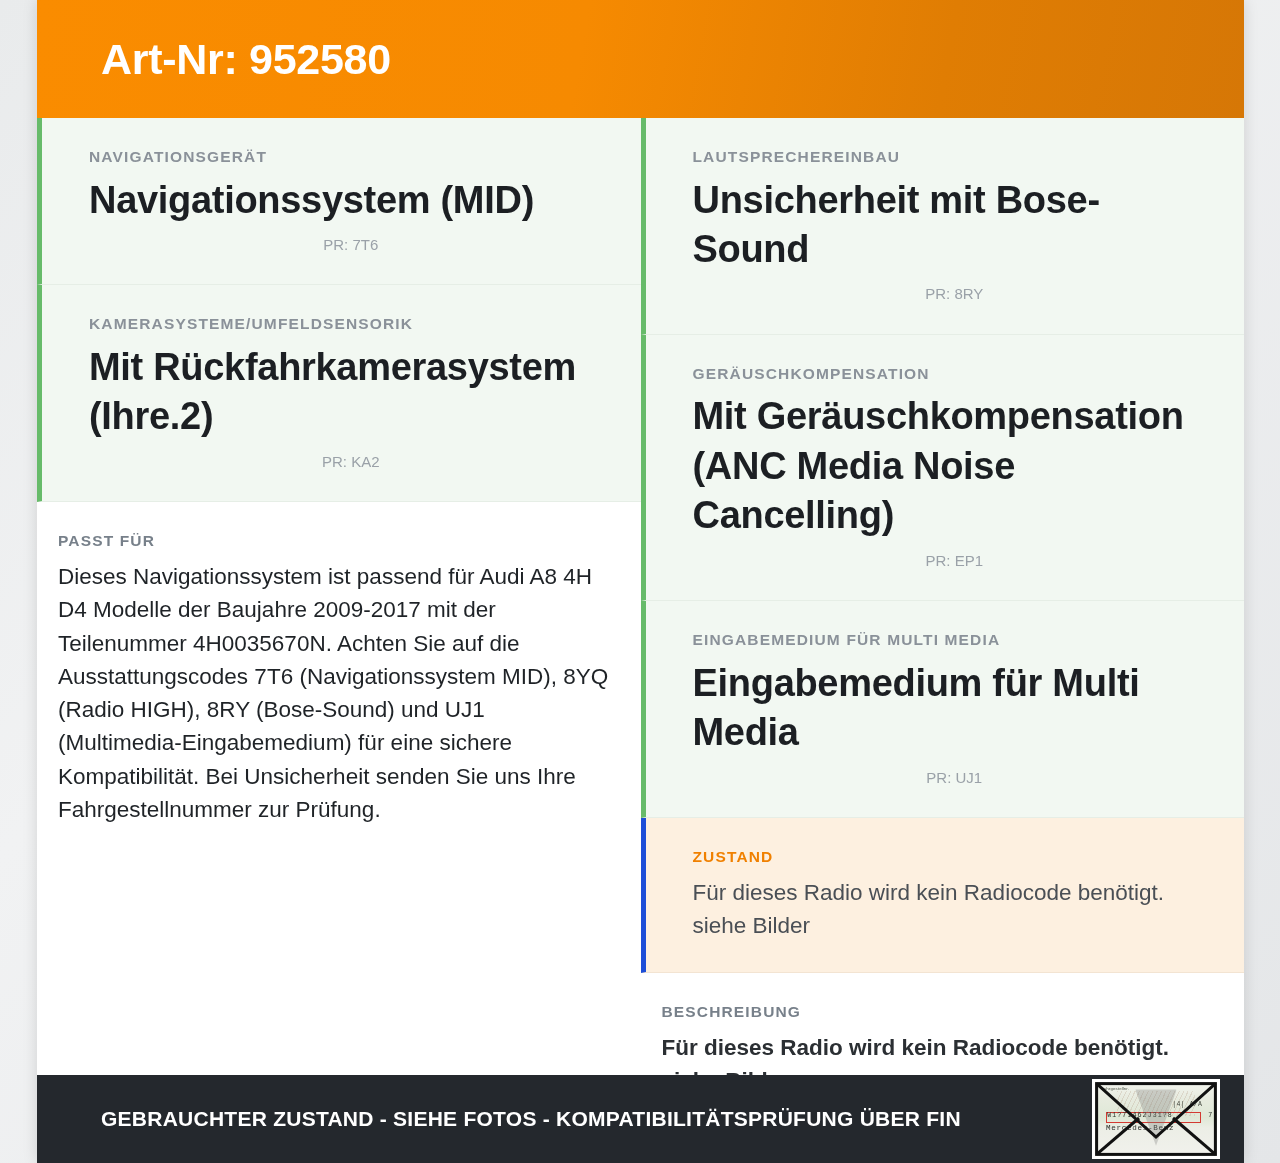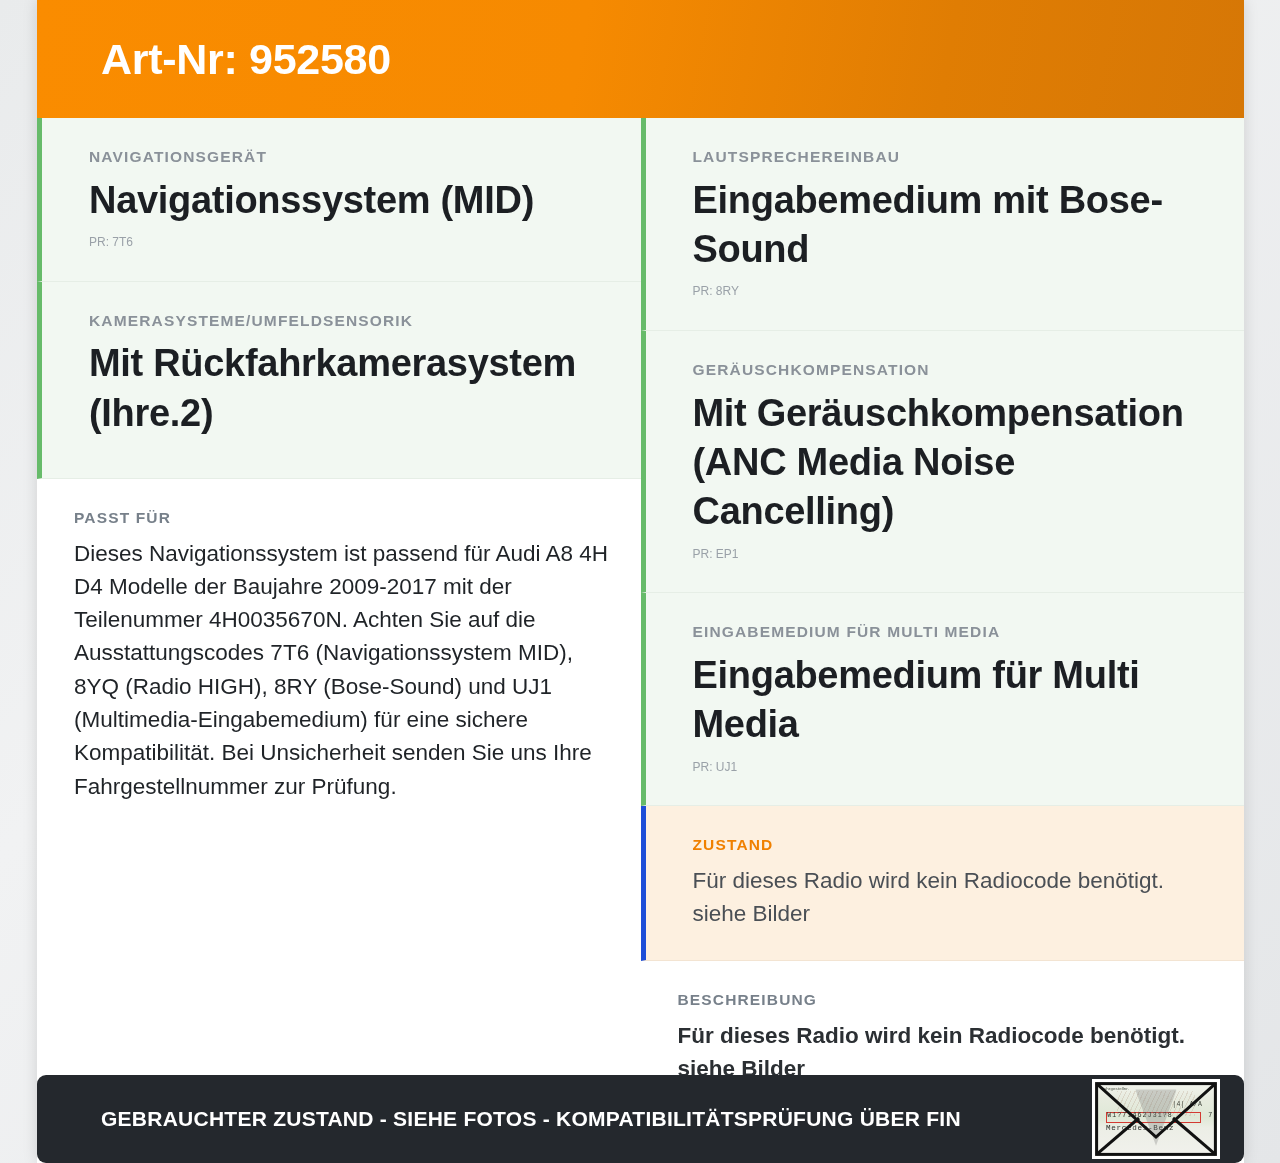--- a/index.html
+++ b/index.html
@@ -69,21 +69,21 @@
     background: #f2f8f2;
     border-left: 5px solid #67bb6a;
     border-bottom: 1px solid #e6eee6;
     padding: 30px 28px 30px 47px;
     box-sizing: border-box;
   }
   .card.plain {
     background: #ffffff;
     border-left: 5px solid transparent;
     border-bottom: 1px solid #eeeeee;
-    padding-left: 32px;
+    padding-left: 16px;
   }
   .card.warn {
     background: #fdf0e0;
     border-left: 5px solid #1d4ed8;
     border-bottom: 1px solid #f3e4d2;
   }
   .card.last {
     border-bottom: none;
   }
 
@@ -106,24 +106,25 @@
   .card-title {
     font-size: 38px;
     font-weight: bold;
     color: #1c1f23;
     line-height: 1.3;
     margin: 0 0 10px 0;
     letter-spacing: -0.3px;
   }
 
   .card-pr {
-    font-size: 12px;
+    font-size: 15px;
     color: #9aa1a8;
     margin: 0;
     line-height: 1.3;
+    text-align: center;
   }
 
   .card-text {
     font-size: 22.5px;
     font-weight: bold;
     color: #2b2f33;
     line-height: 1.48;
     margin: 0;
   }
   .card.warn .card-text {
@@ -144,21 +145,20 @@
   
   .footer {
     flex: 0 0 88px;
     height: 88px;
     background: #24282d;
     display: flex;
     align-items: center;
     padding: 0 28px 0 64px;
     box-sizing: border-box;
     position: relative;
-    border-radius: 9px;
   }
   .footer-text {
     color: #ffffff;
     font-size: 21px;
     font-weight: bold;
     letter-spacing: 0.25px;
     white-space: nowrap;
   }
   .footer-badge {
     position: absolute;
@@ -288,35 +288,36 @@
       <div class="card">
         <div class="card-label">NAVIGATIONSGERÄT</div>
         <div class="card-title">Navigationssystem (MID)</div>
         <div class="card-pr">PR: 7T6</div>
       </div>
 
 
       <div class="card">
         <div class="card-label">KAMERASYSTEME/UMFELDSENSORIK</div>
         <div class="card-title">Mit Rückfahrkamerasystem (Ihre.2)</div>
+        <div class="card-pr">PR: KA2</div>
       </div>
 
       <div class="card plain note last">
         <div class="card-label">PASST FÜR</div>
         <div class="card-text">Dieses Navigationssystem ist passend für Audi A8 4H D4 Modelle der Baujahre 2009-2017 mit der Teilenummer 4H0035670N. Achten Sie auf die Ausstattungscodes 7T6 (Navigationssystem MID), 8YQ (Radio HIGH), 8RY (Bose-Sound) und UJ1 (Multimedia-Eingabemedium) für eine sichere Kompatibilität. Bei Unsicherheit senden Sie uns Ihre Fahrgestellnummer zur Prüfung.</div>
       </div>
 
       <div class="spacer"></div>
     </div>
 
     <div class="col col-right">
 
       <div class="card">
         <div class="card-label">LAUTSPRECHEREINBAU</div>
-        <div class="card-title">Eingabemedium mit Bose-Sound</div>
+        <div class="card-title">Unsicherheit mit Bose-Sound</div>
         <div class="card-pr">PR: 8RY</div>
       </div>
 
       <div class="card">
         <div class="card-label">GERÄUSCHKOMPENSATION</div>
         <div class="card-title">Mit Geräuschkompensation (ANC Media Noise Cancelling)</div>
         <div class="card-pr">PR: EP1</div>
       </div>
 
       <div class="card">

